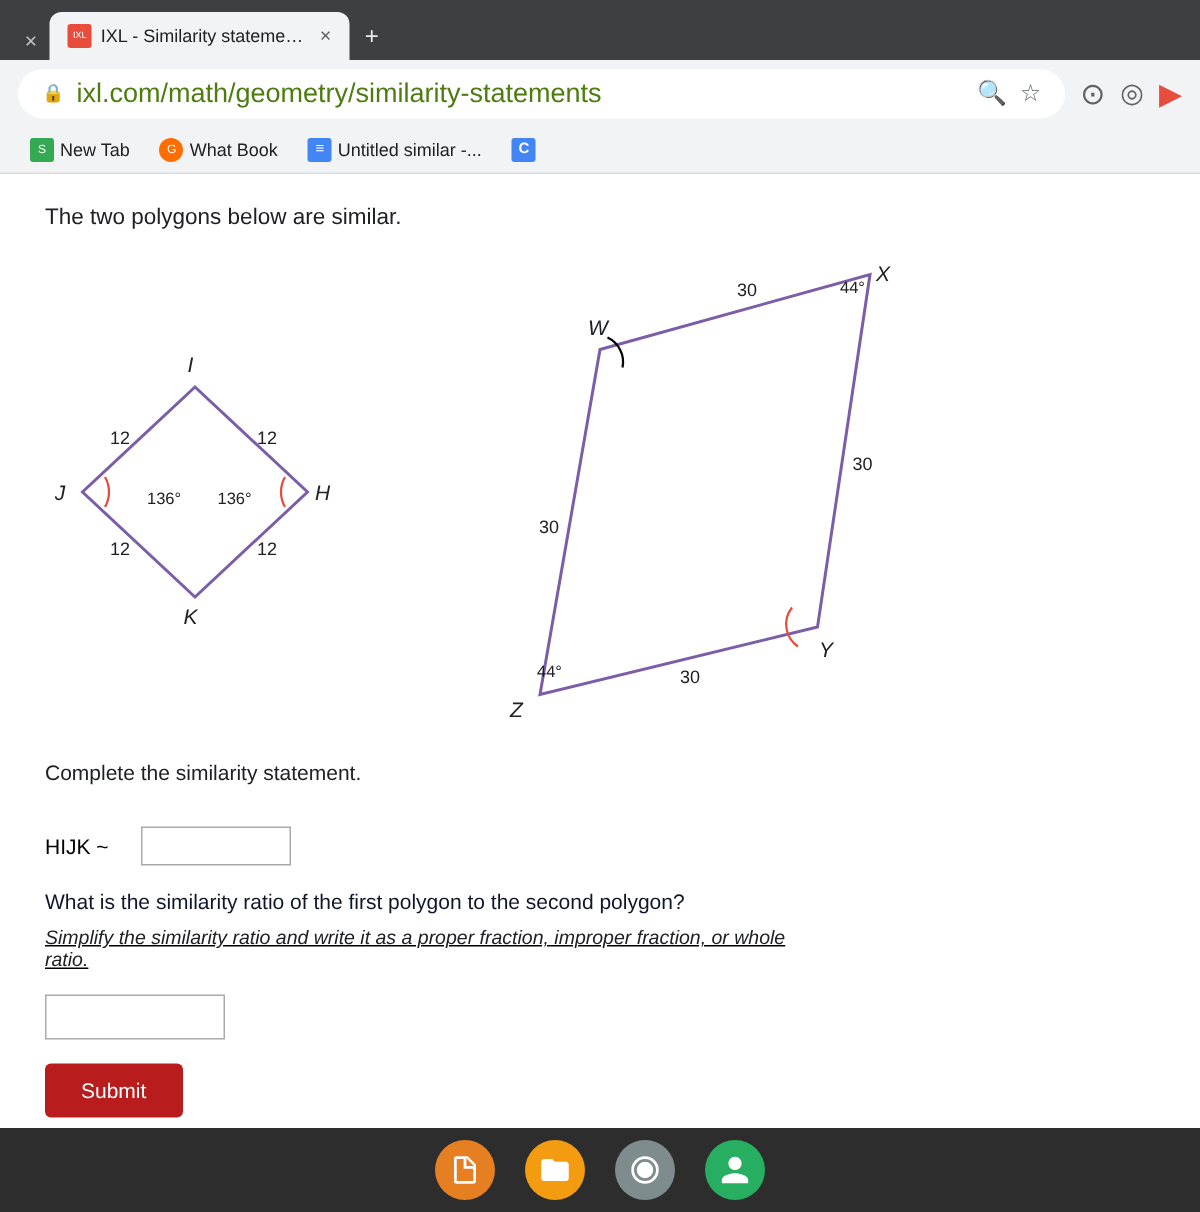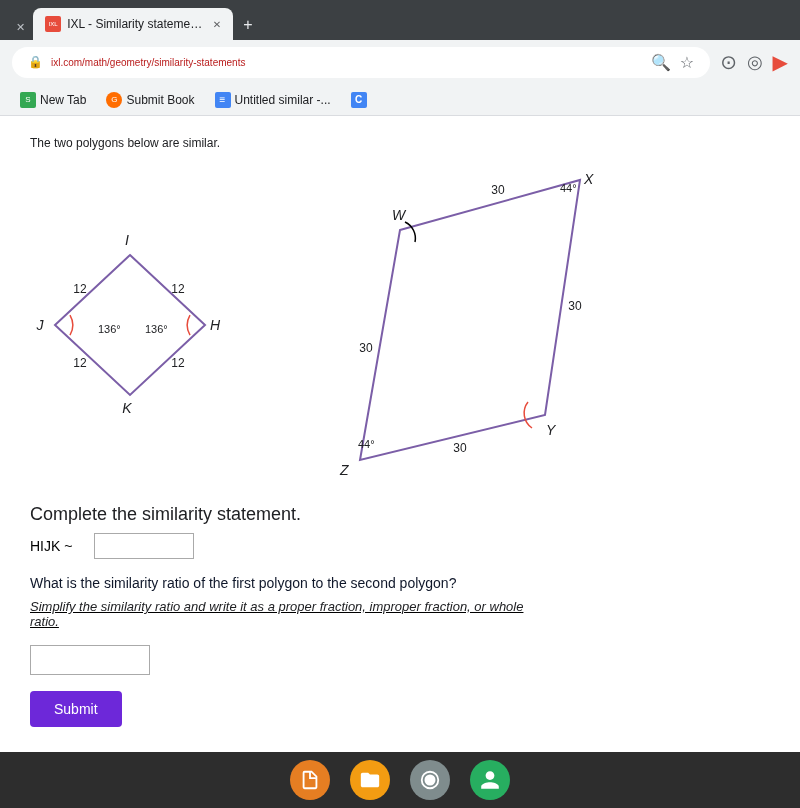--- a/index.html
+++ b/index.html
@@ -52,21 +52,21 @@
       border: none;
       border-radius: 20px;
       padding: 6px 16px;
       font-size: 13px;
       color: #202124;
       display: flex;
       align-items: center;
       gap: 8px;
     }
     .lock-icon { color: #5f6368; font-size: 12px; }
-    .address-text { color: #b91c1c; font-size: 10px; }
+    .address-text { color: #4d7c0f; font-size: 18px; }
     .addr-right-icons { display: flex; gap: 8px; margin-left: auto; align-items: center; }
     .addr-icon-btn { color: #5f6368; font-size: 16px; cursor: pointer; }
 
     
     .bookmarks-bar {
       background: #f1f3f4;
       display: flex;
       align-items: center;
       padding: 4px 12px;
       height: 32px;
@@ -94,43 +94,43 @@
     .page-content {
       background: white;
       width: 100%;
       padding: 20px 30px;
       height: calc(808px - 40px - 44px - 32px - 56px);
       overflow: auto;
       position: relative;
     }
 
     .problem-text {
-      font-size: 12px;
+      font-size: 15px;
       color: #202124;
       margin-bottom: 20px;
     }
 
     
     .diagrams-container {
       display: flex;
       align-items: center;
       margin-bottom: 24px;
       gap: 60px;
     }
 
     .diagram-svg {
       overflow: visible;
     }
 
     
     .question-section { margin-top: 8px; }
     .question-line {
-      font-size: 18px;
-      color: #202124;
-      margin-bottom: 8px;
+      font-size: 14px;
+      color: #202124;
+      margin-bottom: 28px;
     }
     .similarity-statement {
       display: flex;
       align-items: center;
       gap: 22px;
       margin-bottom: 16px;
     }
     .similarity-input {
       border: 1px solid #aaa;
       padding: 4px 8px;
@@ -155,21 +155,21 @@
       width: 40px;
       height: 40px;
       border-radius: 50%;
       display: flex;
       align-items: center;
       justify-content: center;
       cursor: pointer;
     }
 
     .submit-btn {
-      background: #6d28d9;
+      background: #b91c1c;
       color: white;
       border: none;
       padding: 10px 24px;
       font-size: 14px;
       border-radius: 4px;
       cursor: pointer;
       font-weight: 500;
     }
 
     
@@ -220,21 +220,21 @@
     <span style="font-size:20px;color:#e74c3c;cursor:pointer;">▶</span>
   </div>
 
   <div class="bookmarks-bar">
     <div class="bookmark-item">
       <div class="bm-icon bm-icon-green">S</div>
       <span>New Tab</span>
     </div>
     <div class="bookmark-item">
       <div class="bm-icon" style="background:#ff6d00;color:white;font-size:8px;border-radius:50%;">G</div>
-      <span>Submit Book</span>
+      <span>What Book</span>
     </div>
     <div class="bookmark-item">
       <div class="bm-icon bm-icon-blue" style="font-size:10px;">≡</div>
       <span>Untitled similar -...</span>
     </div>
     <div class="bookmark-item">
       <div class="bm-icon bm-icon-c">C</div>
     </div>
   </div>
 </div>

